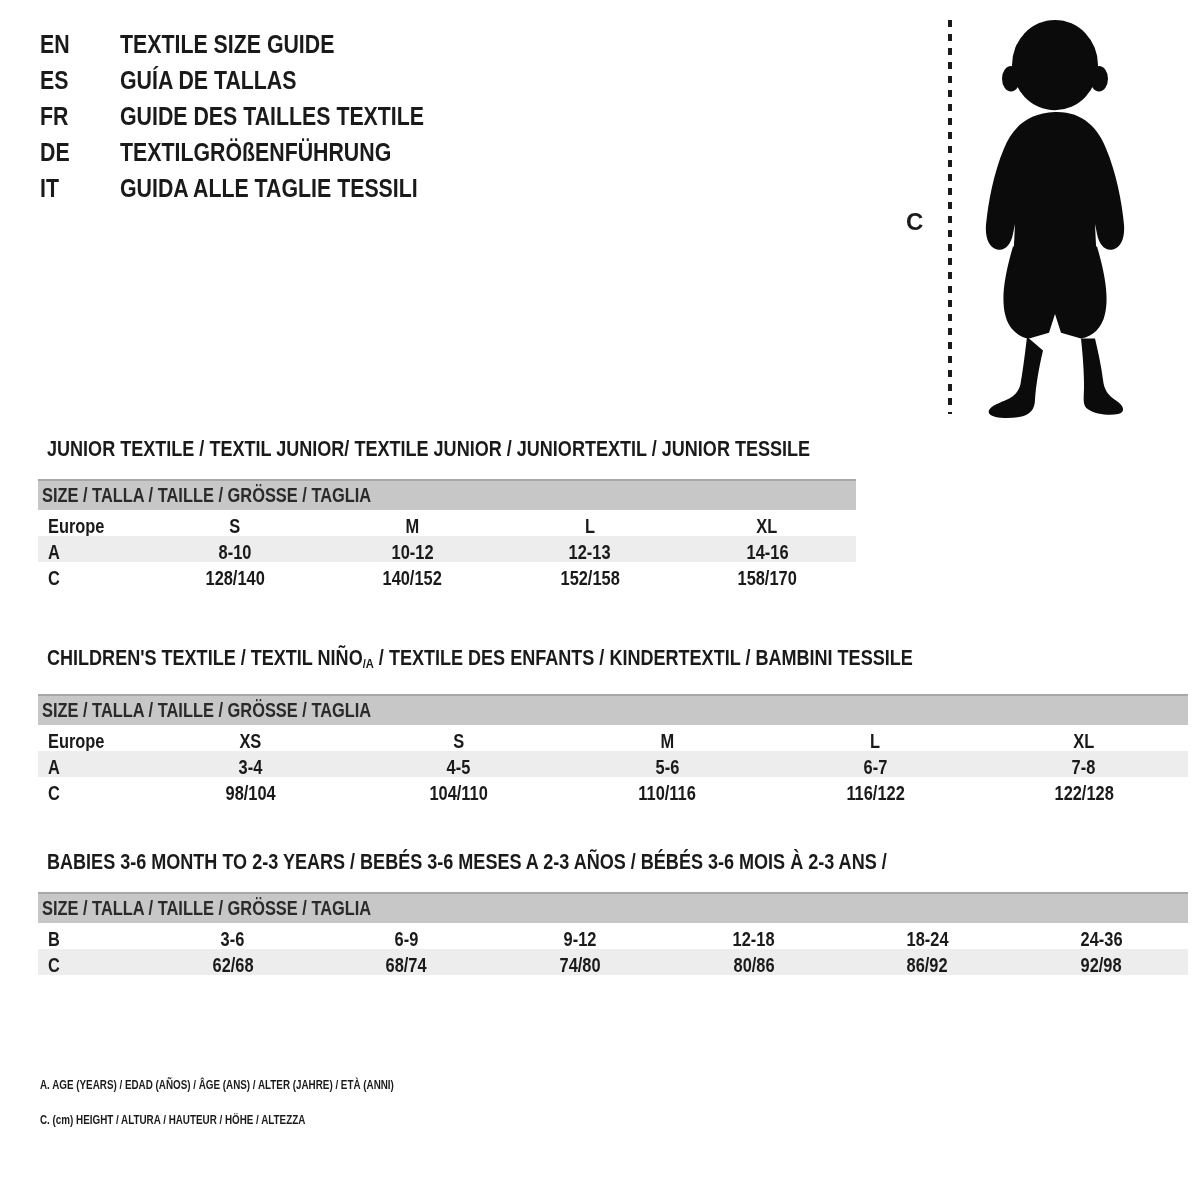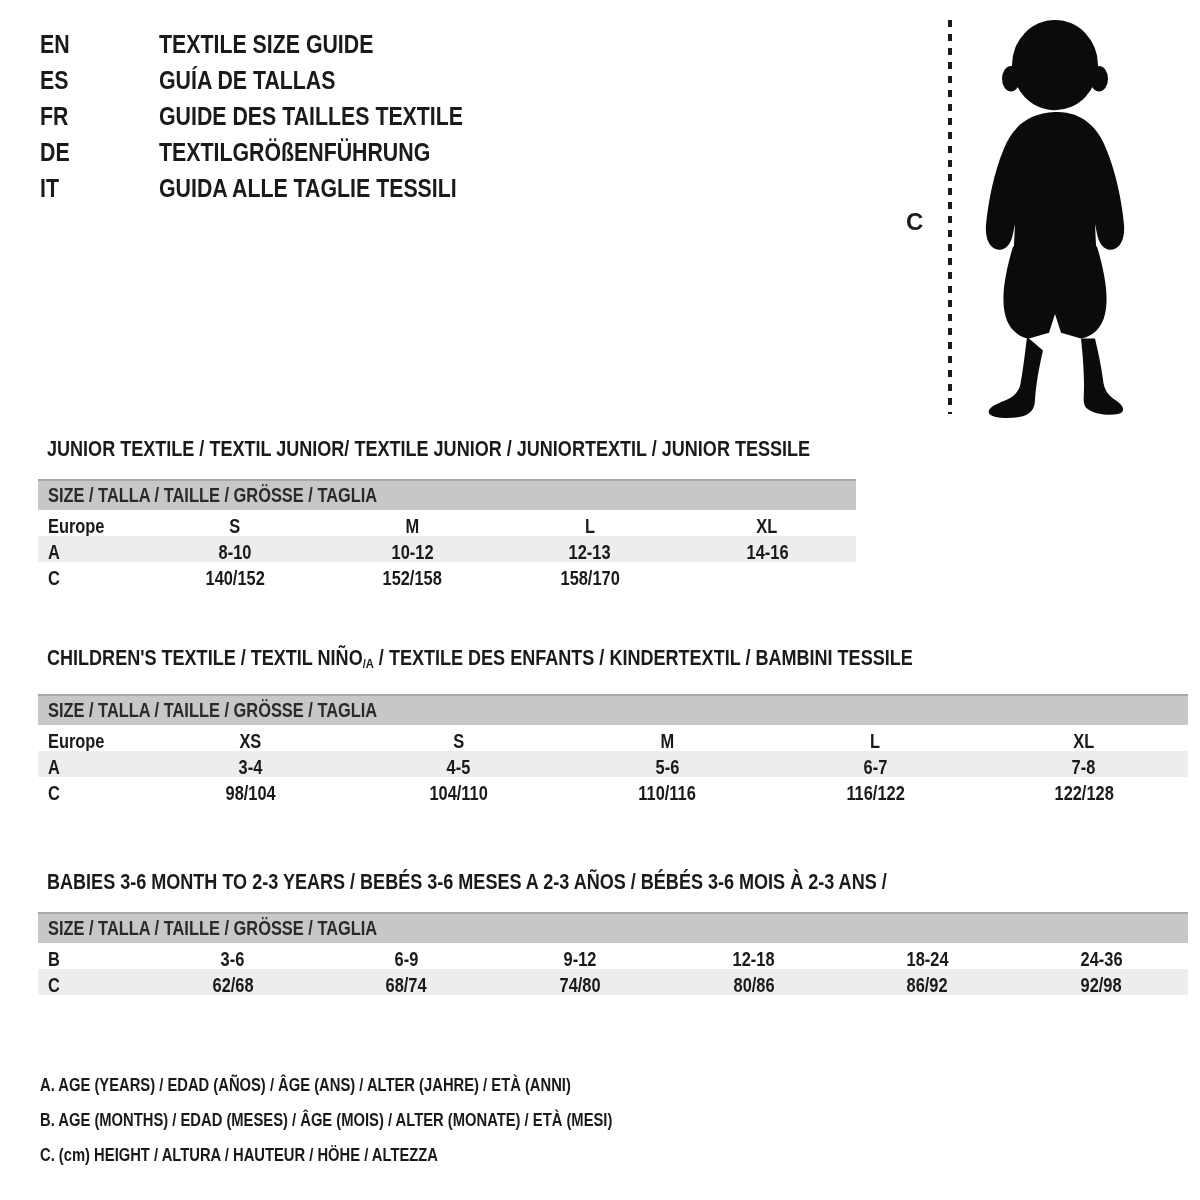--- a/index.html
+++ b/index.html
@@ -14,52 +14,52 @@
     position:relative;width:1200px;height:1200px;background:#fff;
     font-family:"Liberation Sans",sans-serif;font-weight:700;color:var(--text);
     overflow:hidden;
   }
   
   .cond{display:inline-block;transform:scaleX(0.82);transform-origin:0 50%;white-space:nowrap;}
   .cond-c{display:inline-block;transform:scaleX(0.82);transform-origin:50% 50%;white-space:nowrap;}
 
   
   .languages{position:absolute;left:40px;top:26px;}
-  .lang-row{display:grid;grid-template-columns:80px auto;height:36px;line-height:36px;font-size:26px;gap:39px;}
+  .lang-row{display:grid;grid-template-columns:80px auto;height:36px;line-height:36px;font-size:26px;}
 
   
   .dash-line{
     position:absolute;left:948px;top:20px;width:4px;height:394px;
     background:repeating-linear-gradient(to bottom,var(--text) 0 7px,transparent 7px 14px);
   }
   .measure-label{position:absolute;left:906px;top:208px;font-size:24px;line-height:28px;}
   .silhouette{position:absolute;left:962px;top:16px;width:186px;height:404px;}
   .silhouette path,.silhouette ellipse{fill:var(--sil);}
 
   
   .section{position:absolute;left:38px;}
   .sec-junior{top:432px;width:818px;}
   .sec-children{top:641px;width:1150px;}
-  .sec-babies{top:845px;width:1150px;margin-top:20px;}
+  .sec-babies{top:845px;width:1150px;}
   .title-line{font-size:22px;line-height:34px;padding-left:9px;}
   .subseg{font-size:0.62em;vertical-align:-0.22em;letter-spacing:0;}
   .size-bar{
     margin-top:13px;height:29px;background:var(--bar-bg);
     border-top:2px solid var(--bar-edge);
-    line-height:29px;font-size:20px;padding-left:10px;color:#2a2a2a;
+    line-height:29px;font-size:20px;padding-left:4px;color:#2a2a2a;
   }
   .trow{display:grid;height:26px;line-height:33px;font-size:20px;}
   .trow.shaded{background:var(--row-shaded);}
   .cell{overflow:hidden;}
   .label-cell{padding-left:10px;text-align:left;}
   .val-cell{text-align:center;}
 
   
   .legend{position:absolute;left:40px;top:1068px;}
-  .legend-line{font-size:18px;line-height:35px;}
+  .legend-line{font-size:12px;line-height:35px;}
 </style>
 </head>
 <body>
 
 <div class="canvas">
 
   <div class="languages" id="languages">
       <div class="lang-row">
         <span class="cond">EN</span>
         <span class="cond">TEXTILE SIZE GUIDE</span>
@@ -121,20 +121,21 @@
           </div>
           <div class="trow shaded" style="grid-template-columns: 108px repeat(4, 1fr);">
             <div class="cell label-cell"><span class="cond">A</span></div>
             <div class="cell val-cell"><span class="cond-c">8-10</span></div>
             <div class="cell val-cell"><span class="cond-c">10-12</span></div>
             <div class="cell val-cell"><span class="cond-c">12-13</span></div>
             <div class="cell val-cell"><span class="cond-c">14-16</span></div>
           </div>
           <div class="trow" style="grid-template-columns: 108px repeat(4, 1fr);">
             <div class="cell label-cell"><span class="cond">C</span></div>
+            <div class="cell val-cell"><span class="cond-c">128/140</span></div>
             <div class="cell val-cell"><span class="cond-c">140/152</span></div>
             <div class="cell val-cell"><span class="cond-c">152/158</span></div>
             <div class="cell val-cell"><span class="cond-c">158/170</span></div>
           </div>
         </div>
       </section>
       <section class="section sec-children">
         <div class="title-line"><span class="cond"><span>CHILDREN'S TEXTILE / TEXTIL NIÑO</span><span class="subseg">/A</span><span> / TEXTILE DES ENFANTS / KINDERTEXTIL / BAMBINI TESSILE</span></span></div>
         <div class="size-bar"><span class="cond">SIZE / TALLA / TAILLE / GRÖSSE / TAGLIA</span></div>
         <div class="rows">
@@ -185,17 +186,16 @@
             <div class="cell val-cell"><span class="cond-c">80/86</span></div>
             <div class="cell val-cell"><span class="cond-c">86/92</span></div>
             <div class="cell val-cell"><span class="cond-c">92/98</span></div>
           </div>
         </div>
       </section>
     </div>
 
   <div class="legend" id="legend">
       <div class="legend-line"><span class="cond">A. AGE (YEARS) / EDAD (AÑOS) / ÂGE (ANS) / ALTER (JAHRE) / ETÀ (ANNI)</span></div>
-      <div class="legend-line"><span class="cond">B. AGE (MONTHS) / EDAD (MESES) / ÂGE (MOIS) / ALTER (MONATE) / ETÀ (MESI)</span></div>
       <div class="legend-line"><span class="cond">C. (cm) HEIGHT / ALTURA / HAUTEUR / HÖHE / ALTEZZA</span></div>
     </div>
 
 </div>
 
 </body></html>

